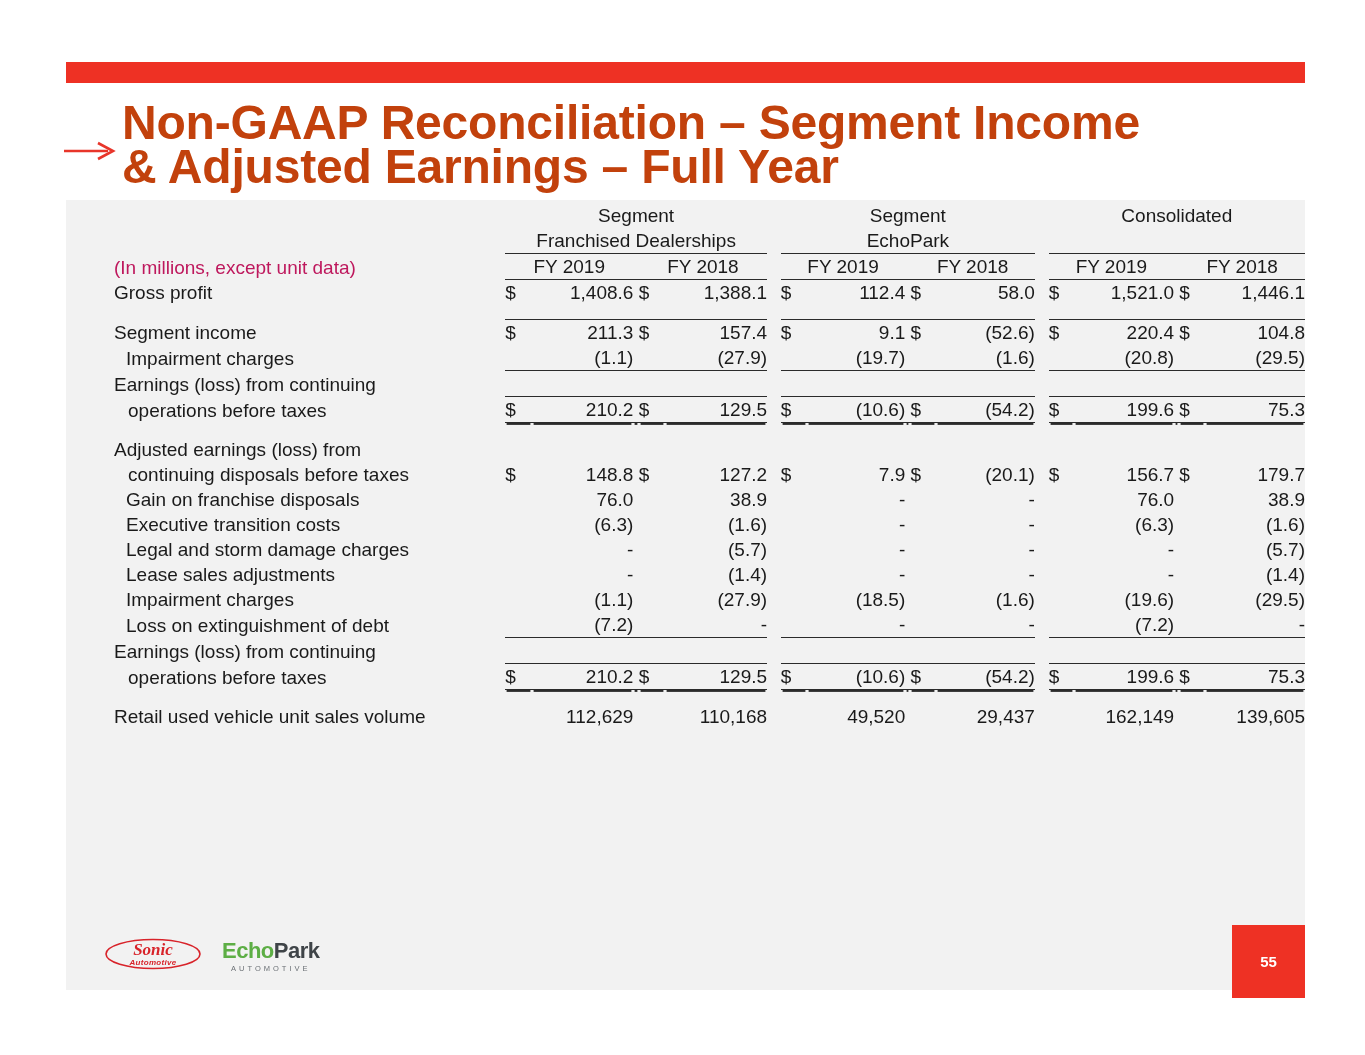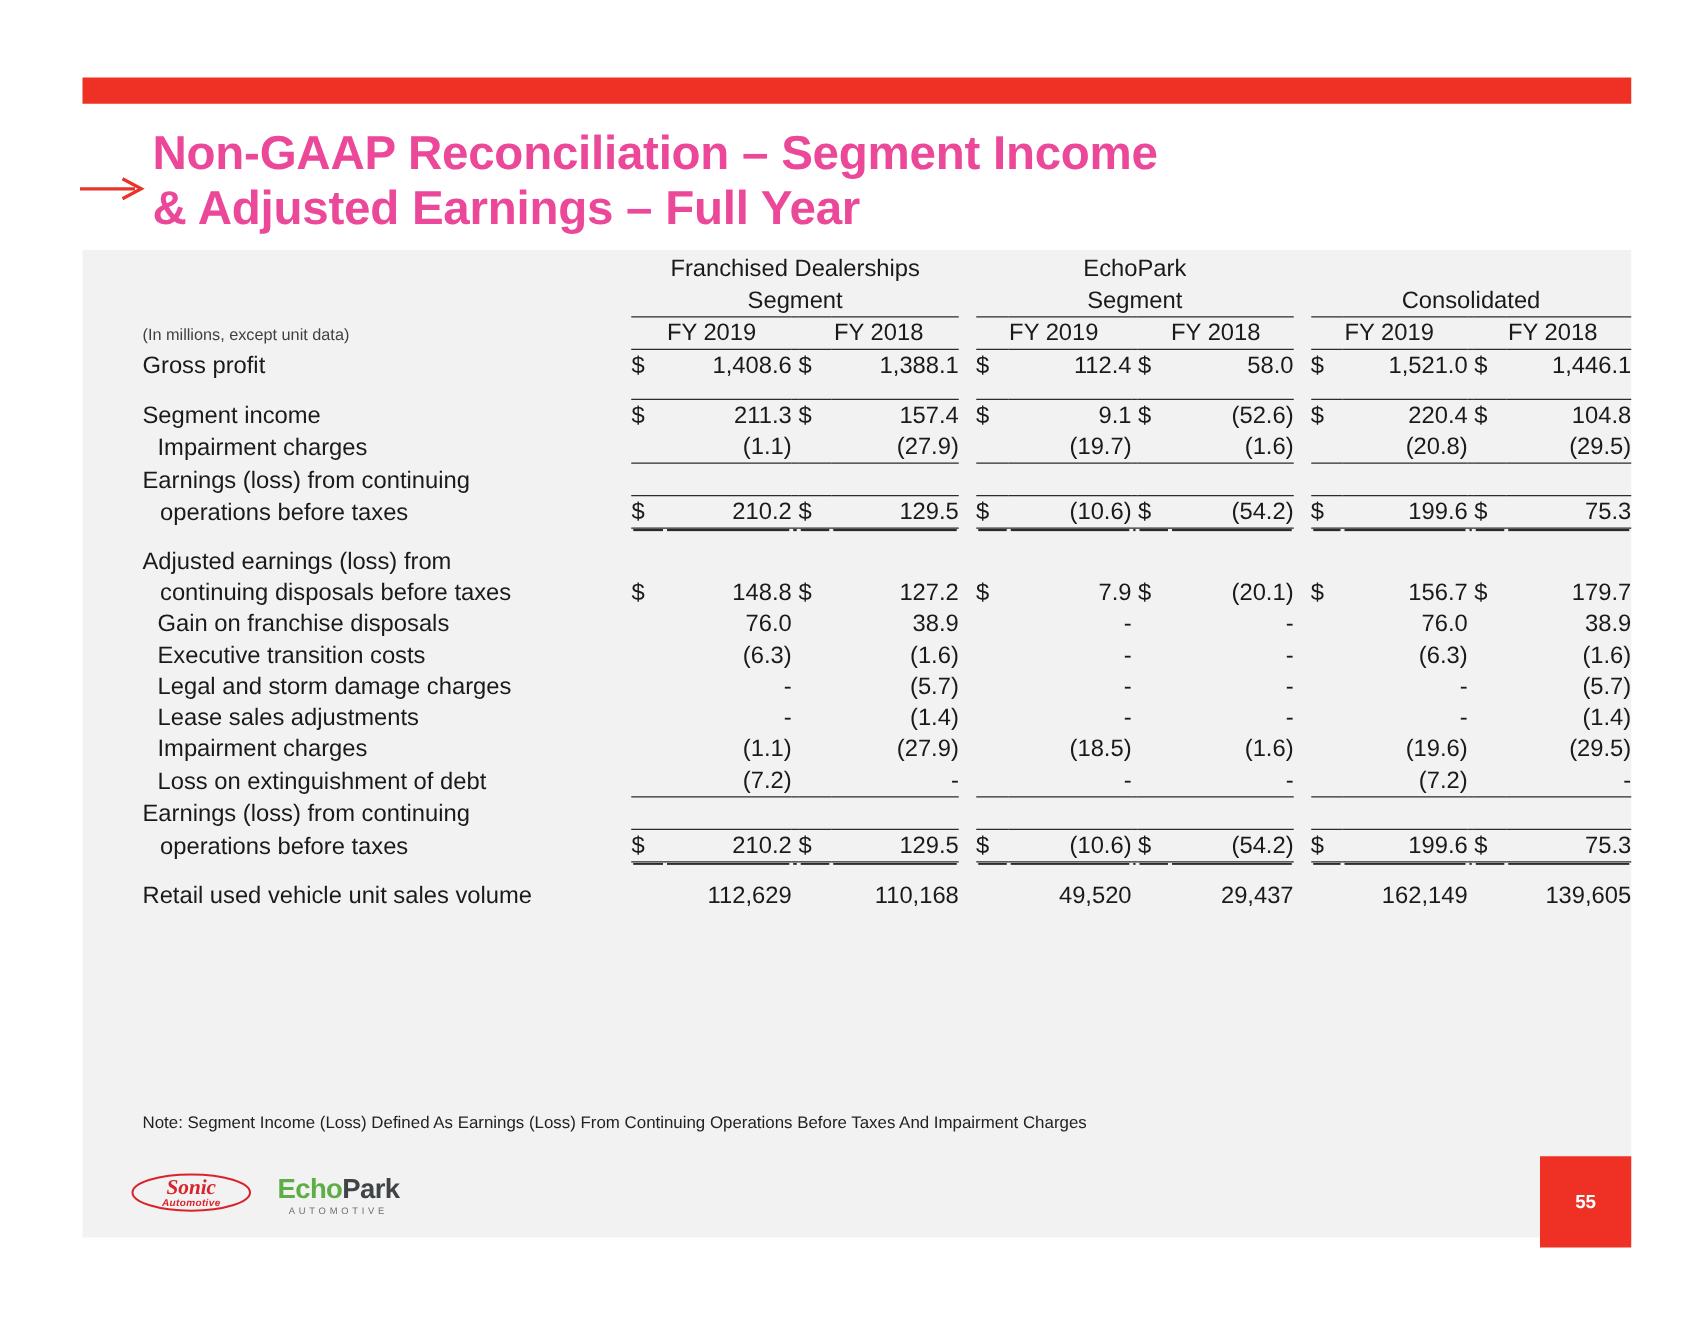--- a/index.html
+++ b/index.html
@@ -12,21 +12,21 @@
 
   
   .top-bar{position:absolute;left:66px;top:62px;width:1239px;height:21px;background:#EE3124;}
 
   
   .arrow{position:absolute;left:64px;top:140px;width:52px;height:22px;}
 
   
   .title{
     position:absolute;left:122px;top:101px;width:1050px;
-    color:#ec4899;font-size:38px;font-weight:bold;line-height:44px;
+    color:#c2410c;font-size:48px;font-weight:bold;line-height:44px;
     letter-spacing:-0.2px;
   }
   .title .l2{display:block;}
 
   
   .panel{
     position:absolute;left:66px;top:200px;width:1239px;height:790px;
     background:#F2F2F2;
   }
 
@@ -42,21 +42,21 @@
   .c-label{width:390px;padding-left:48px !important;}
   .c-cur{width:28px;text-align:left;}
   .c-num{text-align:right;}
   .w1{width:105px;}
   .w2{width:105px;}
   .gap{width:16px;}
 
   .grp-title{text-align:center;font-size:19px;}
   .yr{text-align:center;font-size:19px;}
 
-  .sub{font-size:13px;color:#404040;}
+  .sub{font-size:19px;color:#be185d;}
 
   .ind1{padding-left:60px !important;}
   .ind2{padding-left:62px !important;}
 
   
   .rule-top{border-top:1.6px solid #2b2b2b;}
   .rule-bot{border-bottom:1.6px solid #2b2b2b;}
   .rule-dbl{border-bottom:1.6px solid #2b2b2b;box-shadow:0 3.5px 0 -1.6px #2b2b2b;}
   .spacer td{height:14px;line-height:14px;}
 
@@ -97,34 +97,34 @@
     <span class="l2">&amp; Adjusted Earnings – Full Year</span>
   </div>
 
   <div class="panel"></div>
 
   <table class="tbl">
     <tbody>
 
       <tr>
         <td class="c-label"></td>
-        <td class="grp-title" colspan="5">Franchised Dealerships</td>
-        <td class="gap"></td>
-        <td class="grp-title" colspan="5">EchoPark</td>
-        <td class="gap"></td>
-        <td class="grp-title" colspan="5"></td>
+        <td class="grp-title" colspan="5">Segment</td>
+        <td class="gap"></td>
+        <td class="grp-title" colspan="5">Segment</td>
+        <td class="gap"></td>
+        <td class="grp-title" colspan="5">Consolidated</td>
       </tr>
 
       <tr>
         <td class="c-label"></td>
-        <td class="grp-title" colspan="5">Segment</td>
-        <td class="gap"></td>
-        <td class="grp-title" colspan="5">Segment</td>
-        <td class="gap"></td>
-        <td class="grp-title" colspan="5">Consolidated</td>
+        <td class="grp-title" colspan="5">Franchised Dealerships</td>
+        <td class="gap"></td>
+        <td class="grp-title" colspan="5">EchoPark</td>
+        <td class="gap"></td>
+        <td class="grp-title" colspan="5"></td>
       </tr>
 
       <tr>
         <td class="c-label sub">(In millions, except unit data)</td>
         <td class="yr rule-top rule-bot" colspan="2">FY 2019</td>
         <td class="rule-top rule-bot"></td>
         <td class="yr rule-top rule-bot" colspan="2">FY 2018</td>
         <td class="gap"></td>
         <td class="yr rule-top rule-bot" colspan="2">FY 2019</td>
         <td class="rule-top rule-bot"></td>
@@ -461,21 +461,20 @@
           <td class="gap"></td>
           <td class="c-cur"></td>
           <td class="c-num w1">162,149</td>
           <td class="gap" style="width: 6px;"></td>
           <td class="c-cur"></td>
           <td class="c-num w2">139,605</td>
         </tr>
       </tbody>
   </table>
 
-  <div class="note">Note: Segment Income (Loss) Defined As Earnings (Loss) From Continuing Operations Before Taxes And Impairment Charges</div>
 
   <svg class="logo-sonic" viewBox="0 0 98 36">
     <ellipse cx="49" cy="18" rx="47" ry="14.5" fill="none" stroke="#D8232A" stroke-width="1.6"></ellipse>
     <text x="49" y="19" text-anchor="middle" font-family="'Liberation Serif',serif" font-size="17" font-weight="bold" font-style="italic" fill="#D8232A">Sonic</text>
     <text x="49" y="29" text-anchor="middle" font-family="'Liberation Sans',sans-serif" font-size="8" font-weight="bold" font-style="italic" fill="#D8232A" letter-spacing="0.3">Automotive</text>
   </svg>
 
   <div class="logo-echo">
     <div class="echo-word"><span class="echo-e">Echo</span><span class="echo-p">Park</span></div>
     <div class="echo-sub">AUTOMOTIVE</div>

